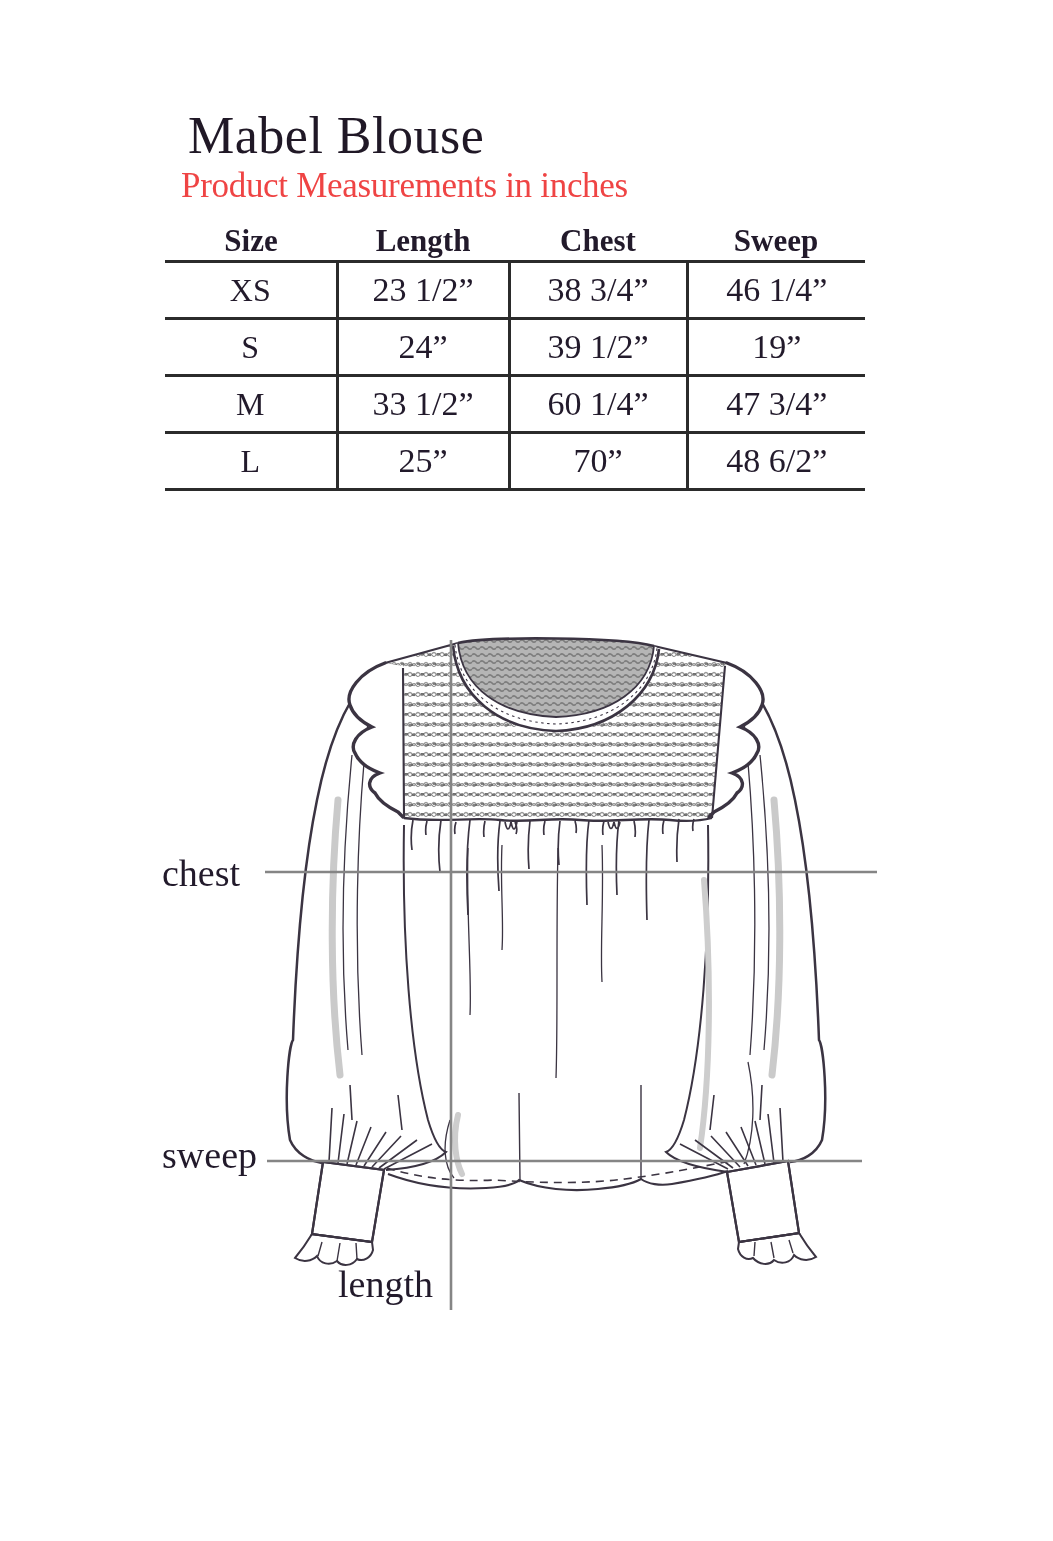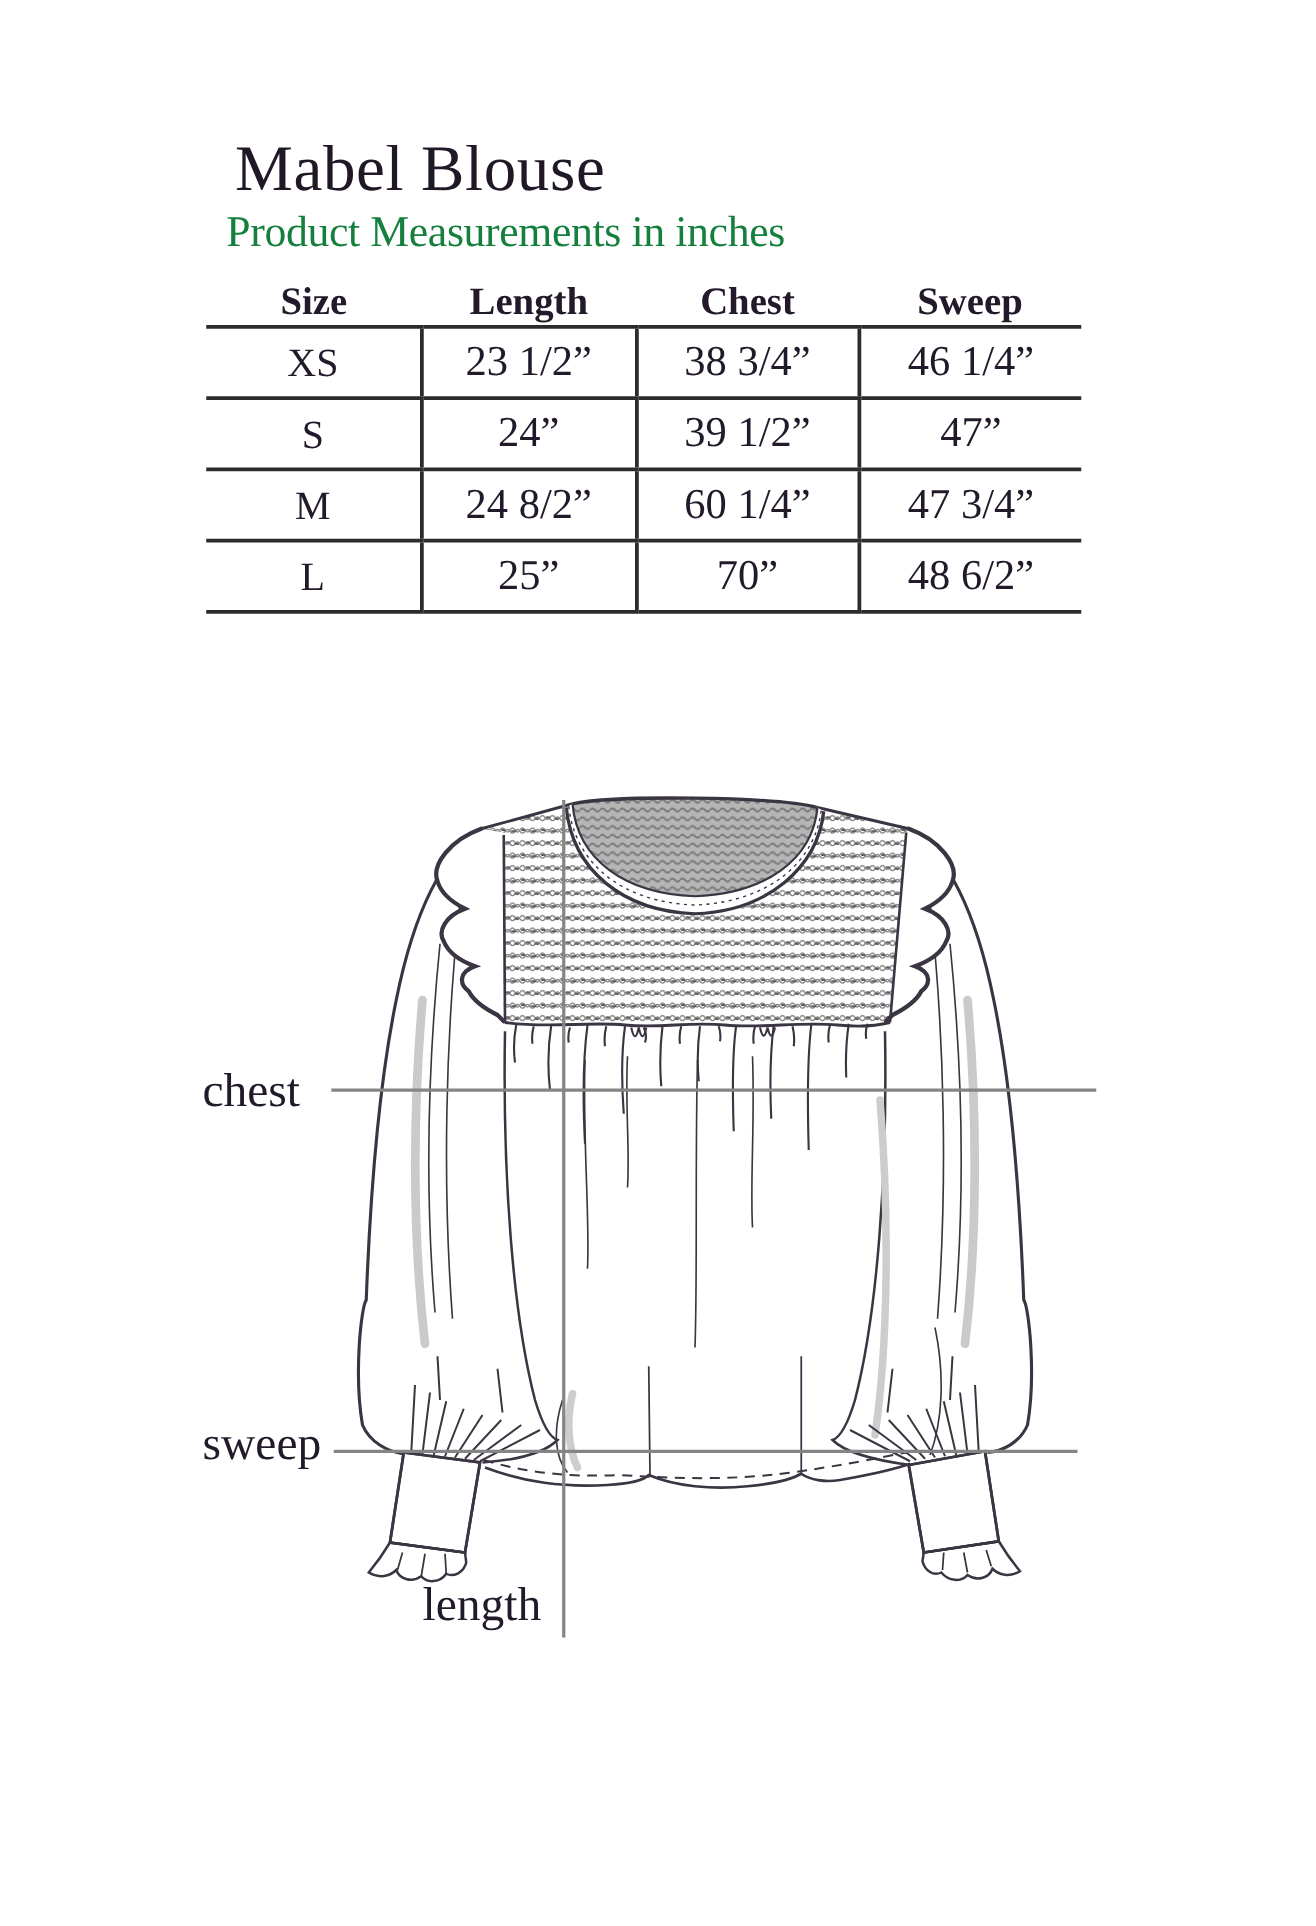--- a/index.html
+++ b/index.html
@@ -1,20 +1,20 @@
 <!DOCTYPE html>
 <html><head>
 <meta charset="utf-8">
 <style>
   html,body{margin:0;padding:0;background:#ffffff;}
   #page{position:relative;width:1053px;height:1424px;background:#ffffff;overflow:hidden;
         font-family:"Liberation Serif","DejaVu Serif",serif;color:#221a2b;}
   .abs{position:absolute;}
   #title{left:188px;top:106px;font-size:52px;letter-spacing:.5px;color:#201826;}
-  #subtitle{left:181px;top:166px;font-size:35px;letter-spacing:-.3px;color:#15803d;}
+  #subtitle{left:181px;top:166px;font-size:35px;letter-spacing:-.3px;color:#ef4444;}
   
   #size-table{position:absolute;left:165px;top:222px;border-collapse:collapse;}
   #size-table th{font-weight:bold;font-size:31px;padding:0;height:38px;vertical-align:middle;
                  border-bottom:3px solid #2b2b2b;}
   #size-table td{padding:0;height:54px;text-align:center;vertical-align:middle;
                  border-bottom:3px solid #2b2b2b;}
   #size-table td.size-cell{font-size:32px;}
   #size-table td.val-cell{font-size:34px;}
   #size-table tbody td + td{border-left:3px solid #2b2b2b;}
   .col-size{width:172px;} .col-length{width:172px;} .col-chest{width:178px;} .col-sweep{width:178px;}
@@ -47,25 +47,25 @@
       <tr>
         <td class="size-cell">XS</td>
         <td class="val-cell">23 1/2”</td>
         <td class="val-cell">38 3/4”</td>
         <td class="val-cell">46 1/4”</td>
       </tr>
       <tr>
         <td class="size-cell">S</td>
         <td class="val-cell">24”</td>
         <td class="val-cell">39 1/2”</td>
-        <td class="val-cell">47”</td>
+        <td class="val-cell">19”</td>
       </tr>
       <tr>
         <td class="size-cell">M</td>
-        <td class="val-cell">24 8/2”</td>
+        <td class="val-cell">33 1/2”</td>
         <td class="val-cell">60 1/4”</td>
         <td class="val-cell">47 3/4”</td>
       </tr>
       <tr>
         <td class="size-cell">L</td>
         <td class="val-cell">25”</td>
         <td class="val-cell">70”</td>
         <td class="val-cell">48 6/2”</td>
       </tr>
     </tbody>

